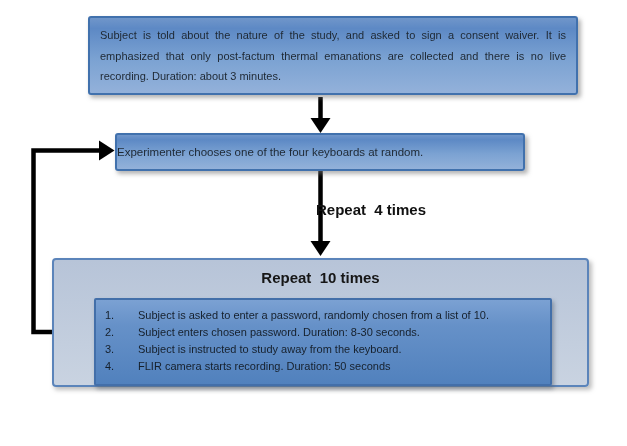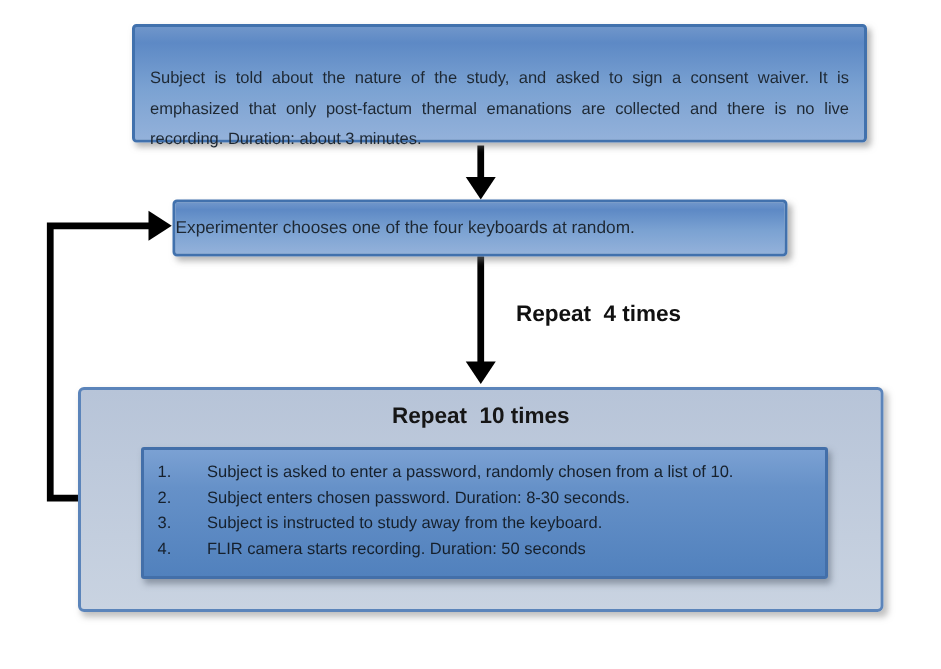--- a/index.html
+++ b/index.html
@@ -18,32 +18,32 @@
     position:absolute;
     box-sizing:border-box;
     border:2px solid #4171ad;
     border-radius:3px;
     background:linear-gradient(180deg, #7096ca 0%, #5d89c5 14%, #7ba2d2 55%, #93b1da 100%);
     box-shadow:2.5px 3px 4px rgba(120,120,120,0.55);
     color:#1e2833;
   }
   .top-box { left:88px; top:16px; width:490px; height:79px; }
   .top-box .box-text {
-    padding:24px 10px 0 10px;
+    padding:7px 10px 0 10px;
     font-size:11px; line-height:20.5px;
     text-align:justify;
   }
   .mid-box {
     left:115px; top:133px; width:410px; height:38px;
     display:flex; align-items:center; 
     font-size:11.5px;
   }
   .outer-box {
     position:absolute;
-    left:52px; top:258px; width:537px; height:150px;
+    left:52px; top:258px; width:537px; height:129px;
     box-sizing:border-box;
     border:2.5px solid #5b84ba;
     border-radius:4px;
     background:linear-gradient(180deg, #b7c4d8 0%, #c9d3e1 100%);
     box-shadow:2.5px 3px 4px rgba(130,130,130,0.5);
   }
   .outer-title {
     margin-top:9px;
     text-align:center;
     font-size:15px; font-weight:bold;
@@ -56,21 +56,21 @@
     border-radius:2px;
     background:linear-gradient(180deg, #7ba1d3 0%, #6691c8 30%, #5181bd 100%);
     box-shadow:2px 3px 4px rgba(90,100,115,0.55);
     padding:7px 6px 0 9px;
   }
   .list-row { display:flex; font-size:11px; line-height:17px; color:#16202c; }
   .list-num { flex:0 0 24px; }
   .list-text { flex:1; padding-left:9px; white-space:nowrap; }
   .repeat4-label {
     position:absolute;
-    left:344px; top:201px;
+    left:316px; top:201px;
     font-size:15px; font-weight:bold;
     color:#111111;
     white-space:pre;
   }
 </style>
 </head>
 <body>
 
 <div class="canvas">
 

